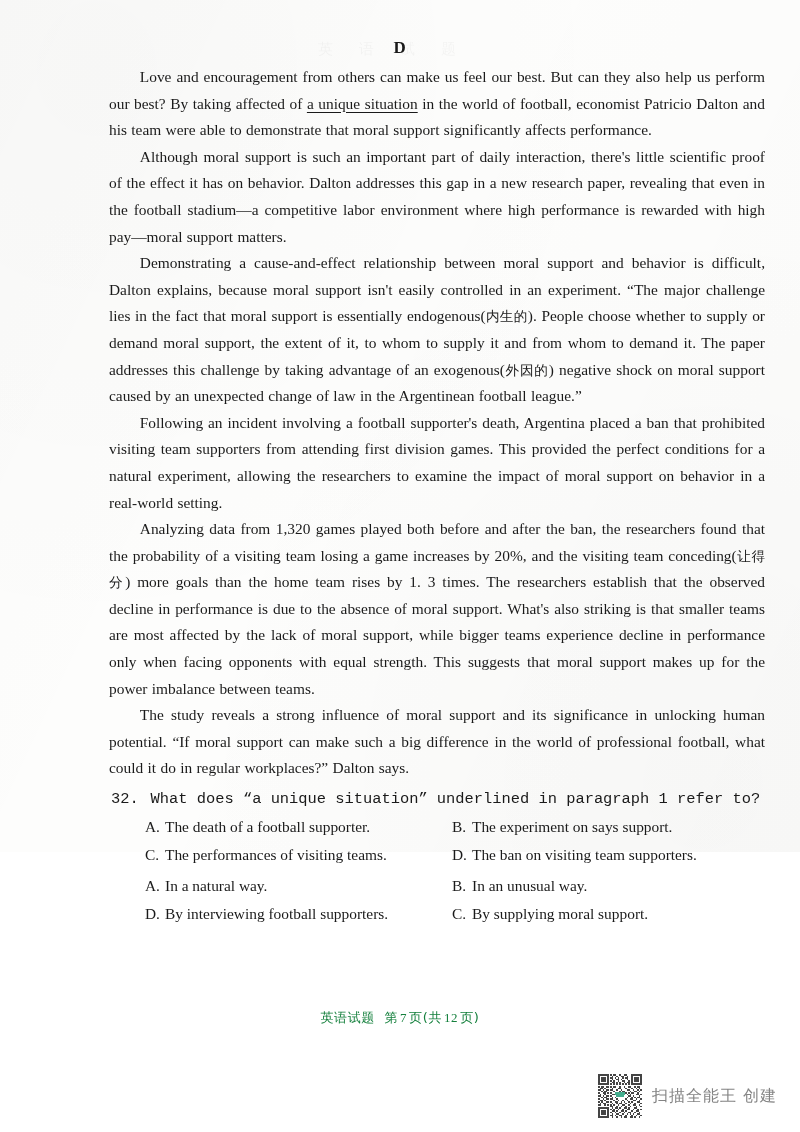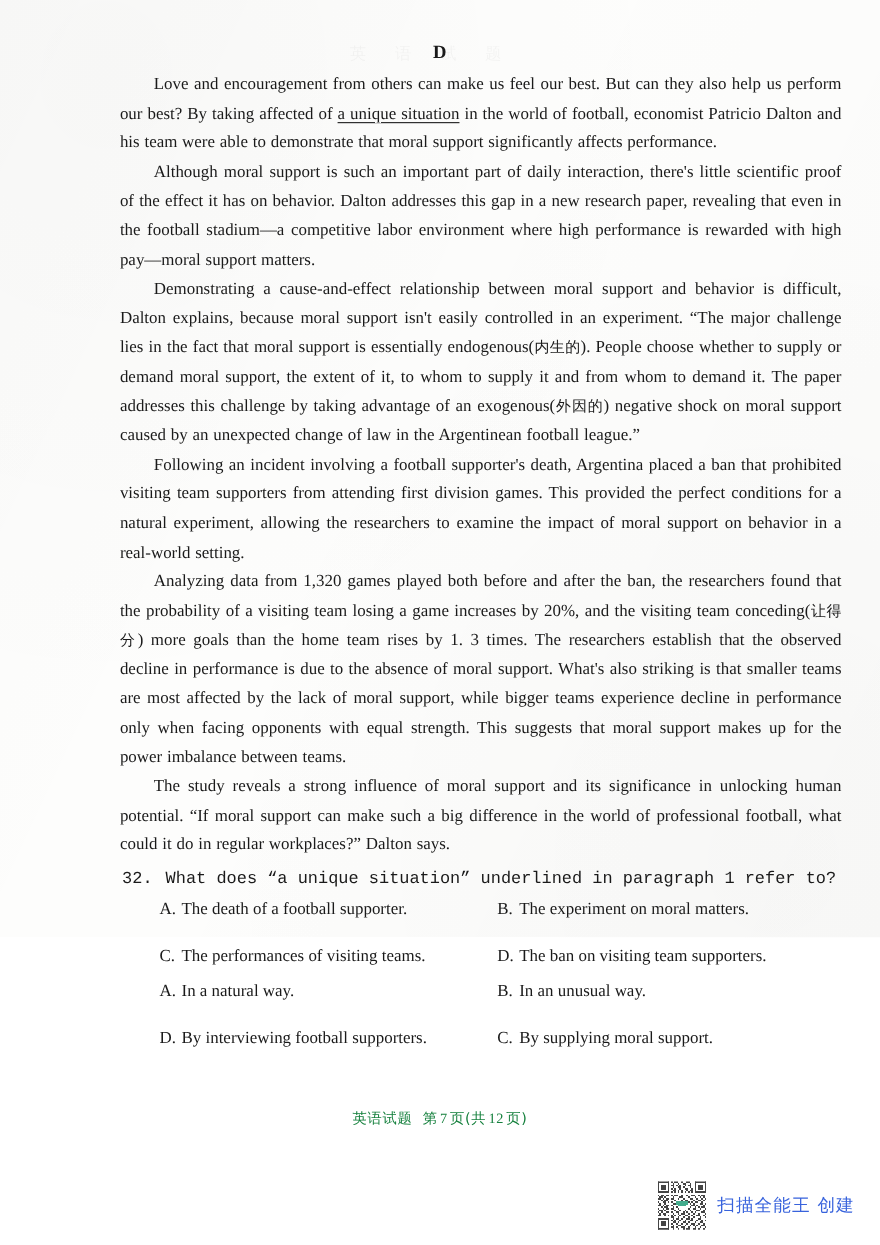--- a/index.html
+++ b/index.html
@@ -97,21 +97,21 @@
     flex: 0 0 auto;
     font-size: 15.4px;
   }
   .q-text {
     flex: 1 1 auto;
     text-align: center;
   }
   .q-options {
     display: grid;
     grid-template-columns: 307px 1fr;
-    row-gap: 16px;
+    row-gap: 1px;
     padding-left: 36px;
     font-size: 15.4px;
     line-height: 27px;
   }
   .opt {
     white-space: nowrap;
   }
   .opt-letter {
     display: inline-block;
     min-width: 20px;
@@ -152,21 +152,21 @@
   .qr {
     width: 44px;
     height: 44px;
     position: relative;
     background: #ffffff;
   }
   .qr svg { display: block; }
   .wm-label {
     font-family: "DejaVu Sans", "Liberation Sans", sans-serif;
     font-size: 16px;
-    color: #1d4ed8;
+    color: #737373;
     letter-spacing: 1px;
     white-space: nowrap;
   }
 
   
   .ghost {
     position: absolute;
     top: 40px;
     left: 0;
     right: 0;
@@ -220,21 +220,21 @@
         <div class="question">
           <div class="q-stem">
             <span class="q-num">32.</span>
             <span class="q-text">What does “a unique situation” underlined in paragraph 1 refer to?</span>
           </div>
           <div class="q-options">
             <div class="opt">
               <span class="opt-letter">A.</span><span>The death of a football supporter.</span>
             </div>
             <div class="opt">
-              <span class="opt-letter">B.</span><span>The experiment on moral matters.</span>
+              <span class="opt-letter">B.</span><span>The experiment on says support.</span>
             </div>
             <div class="opt">
               <span class="opt-letter">C.</span><span>The performances of visiting teams.</span>
             </div>
             <div class="opt">
               <span class="opt-letter">D.</span><span>The ban on visiting team supporters.</span>
             </div>
           </div>
         </div>
 

